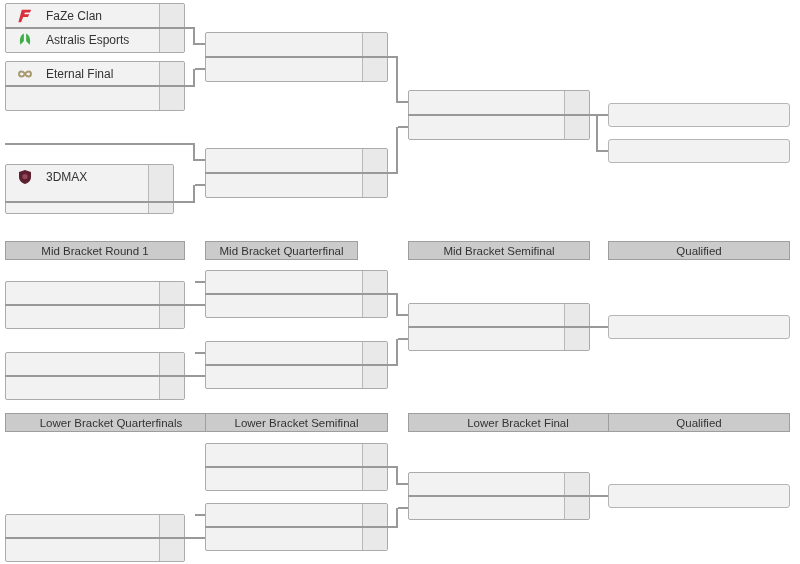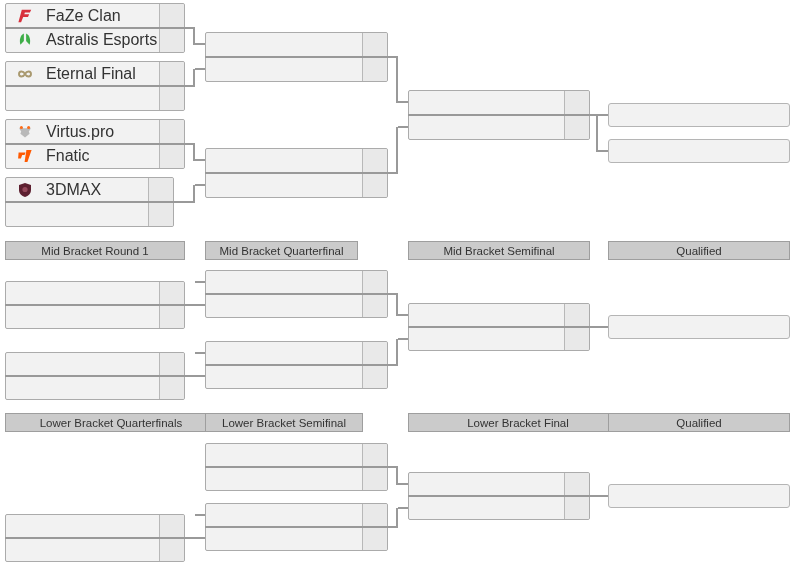--- a/index.html
+++ b/index.html
@@ -4,21 +4,21 @@
 <style>
   html,body{margin:0;padding:0;background:#fff;}
   .stage{position:relative;width:800px;height:564px;background:#fff;overflow:hidden;
          font-family:"Liberation Sans",sans-serif;}
   .b{position:absolute;background:#f2f2f2;border:1px solid #ababab;border-radius:2px;box-sizing:border-box;}
   .scol{position:absolute;top:0;bottom:0;right:0;width:24px;background:#e9e9e9;
         border-left:1px solid #b8b8b8;border-radius:0 2px 2px 0;}
   .slot{height:24px;display:flex;align-items:center;padding-left:11px;box-sizing:border-box;}
   .slot25{height:24px;}
   .logo{width:16px;height:16px;flex:0 0 16px;margin-right:13px;}
-  .tname{font-size:16px;color:#333;white-space:nowrap;}
+  .tname{font-size:12px;color:#333;white-space:nowrap;}
   .qual{position:absolute;background:#f2f2f2;border:1px solid #b5b5b5;border-radius:3px;box-sizing:border-box;}
   .hdr{position:absolute;height:19px;background:#cbcbcb;border:1px solid #9e9e9e;box-sizing:border-box;
        display:flex;align-items:center;justify-content:center;font-size:11.5px;color:#333;}
   .c{position:absolute;display:block;background:#999;z-index:3;}
 </style>
 </head>
 <body>
 
 <div class="stage">
 
@@ -42,40 +42,22 @@
   <div class="b" style="left:5px;top:61px;width:180px;height:50px">
     <div class="slot slot25">
       <svg class="logo" viewBox="0 0 16 16">
         <path fill="none" stroke-width="1.9" d="M8 8 C6.2 4.6 2 4.9 2 8 C2 11.1 6.2 11.4 8 8 C9.8 4.6 14 4.9 14 8 C14 11.1 9.8 11.4 8 8 Z" stroke="#a9996f"></path>
       </svg>
       <span class="tname">Eternal Final</span>
     </div>
     <div class="scol"></div>
   </div>
 
-  <div class="b" style="left:5px;top:119px;width:180px;height:50px">
-    <div class="slot slot25">
-      <svg class="logo" viewBox="0 0 16 16">
-        <path d="M2.2 4.4 L4.8 2.6 L6.2 4.2 L9.8 4.2 L11.2 2.6 L13.8 4.4 L11.8 7.6 L12.6 9.8 L8 13.6 L3.4 9.8 L4.2 7.6 Z" fill="#b9b9b9"></path>
-        <circle cx="4.4" cy="3.6" r="1.5" fill="#ff6a13"></circle>
-        <circle cx="11.6" cy="3.6" r="1.5" fill="#ff6a13"></circle>
-      </svg>
-      <span class="tname">Virtus.pro</span>
-    </div>
-    <div class="slot slot25">
-      <svg class="logo" viewBox="0 0 16 16">
-        <path d="M1.6 4.4 L8.6 4.4 L7.5 7.1 L5.2 7.1 L3.9 10.6 L1.1 10.6 Z" fill="#ff5900"></path>
-        <path d="M9.4 2 L14.6 2 L10.4 14 L7.6 14 Z" fill="#ff5900"></path>
-      </svg>
-      <span class="tname">Fnatic</span>
-    </div>
-    <div class="scol"></div>
-  </div>
 
-  <div class="b" style="left:5px;top:177px;width:169px;height:50px">
+  <div class="b" style="left:5px;top:164px;width:169px;height:50px">
     <div class="slot slot25">
       <svg class="logo" viewBox="0 0 16 16">
         <path d="M8 1 L14 3 L14 8 C14 11.8 11.4 13.9 8 15 C4.6 13.9 2 11.8 2 8 L2 3 Z" fill="#5d2030"></path>
         <circle cx="8" cy="7.5" r="2.6" fill="#94485a"></circle>
       </svg>
       <span class="tname">3DMAX</span>
     </div>
     <div class="scol"></div>
   </div>
 
@@ -141,21 +123,21 @@
   <i class="c" style="left:396px;top:293px;width:2px;height:23px"></i>
   <i class="c" style="left:398px;top:314px;width:10px;height:2px"></i>
   <i class="c" style="left:5px;top:375px;width:200px;height:2px"></i>
   <i class="c" style="left:195px;top:352px;width:10px;height:2px"></i>
   <i class="c" style="left:205px;top:364px;width:193px;height:2px"></i>
   <i class="c" style="left:396px;top:339px;width:2px;height:27px"></i>
   <i class="c" style="left:398px;top:338px;width:10px;height:2px"></i>
   <i class="c" style="left:408px;top:326px;width:200px;height:2px"></i>
 
   <div class="hdr" style="left:5px;top:413px;width:212px">Lower Bracket Quarterfinals</div>
-  <div class="hdr" style="left:205px;top:413px;width:158px">Lower Bracket Semifinal</div>
+  <div class="hdr" style="left:205px;top:413px;width:183px">Lower Bracket Semifinal</div>
   <div class="hdr" style="left:408px;top:413px;width:220px">Lower Bracket Final</div>
   <div class="hdr" style="left:608px;top:413px;width:182px">Qualified</div>
 
   <div class="b" style="left:5px;top:514px;width:180px;height:48px">
       <div class="scol"></div>
     </div>
   <div class="b" style="left:205px;top:443px;width:183px;height:48px">
       <div class="scol"></div>
     </div>
   <div class="b" style="left:205px;top:503px;width:183px;height:48px">

